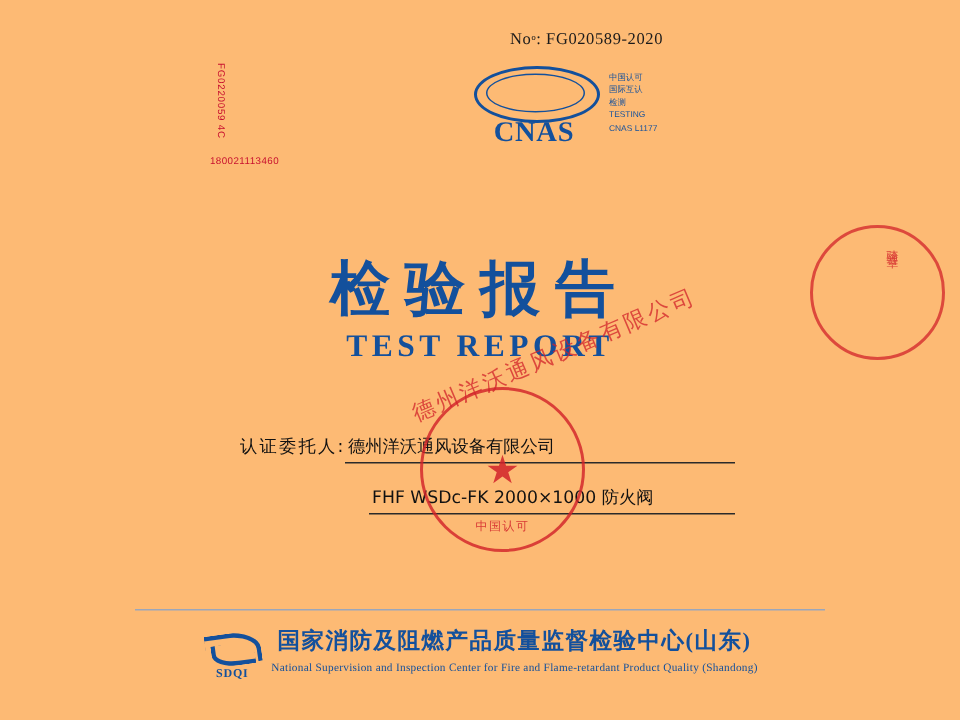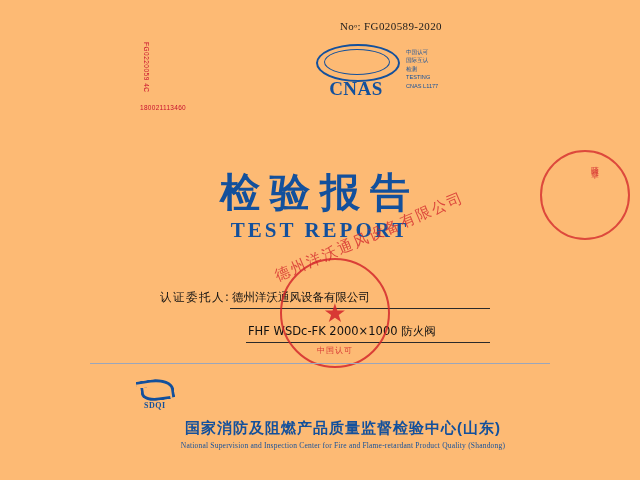--- a/index.html
+++ b/index.html
@@ -434,22 +434,21 @@
     font-weight: bold;
     color: #13509c;
     letter-spacing: 0.5px;
     font-family: "Liberation Serif", serif;
   }
   .footer-cn {
     font-size: 15px;
     font-weight: bold;
     color: #13509c;
     letter-spacing: 1px;
-    font-family: Liberation Sans, sans-serif;
-    margin-top: 44px;
+    font-family: Liberation Serif, serif;
   }
   .footer-en {
     margin-top: 3px;
     font-size: 7.5px;
     color: #13509c;
     letter-spacing: 0.2px;
     font-family: "Liberation Serif", serif;
     text-align: center;
   }
 </style>

